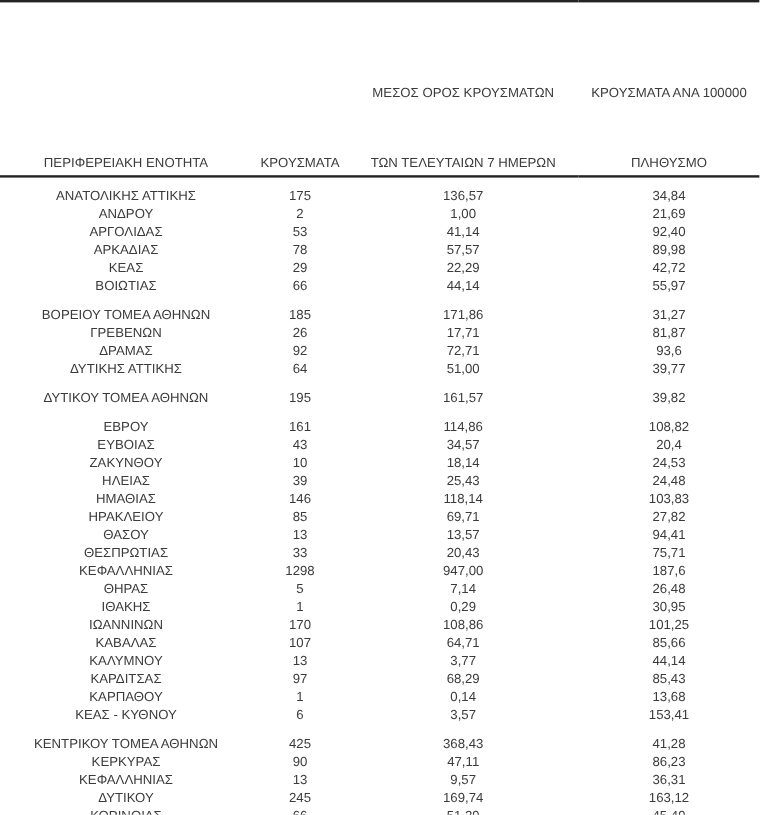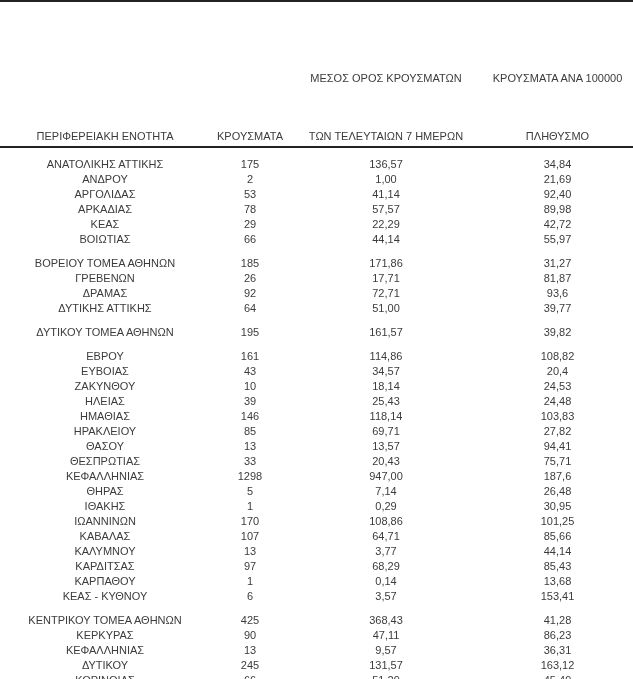--- a/index.html
+++ b/index.html
@@ -282,21 +282,21 @@
         </tr>
         <tr>
           <td>ΚΕΦΑΛΛΗΝΙΑΣ</td>
           <td>13</td>
           <td>9,57</td>
           <td>36,31</td>
         </tr>
         <tr>
           <td>ΔΥΤΙΚΟΥ</td>
           <td>245</td>
-          <td>131,57</td>
+          <td>169,74</td>
           <td>163,12</td>
         </tr>
         <tr>
           <td>ΚΟΡΙΝΘΙΑΣ</td>
           <td>66</td>
           <td>51,29</td>
           <td>45,49</td>
         </tr>
       </tbody>
   </table>

